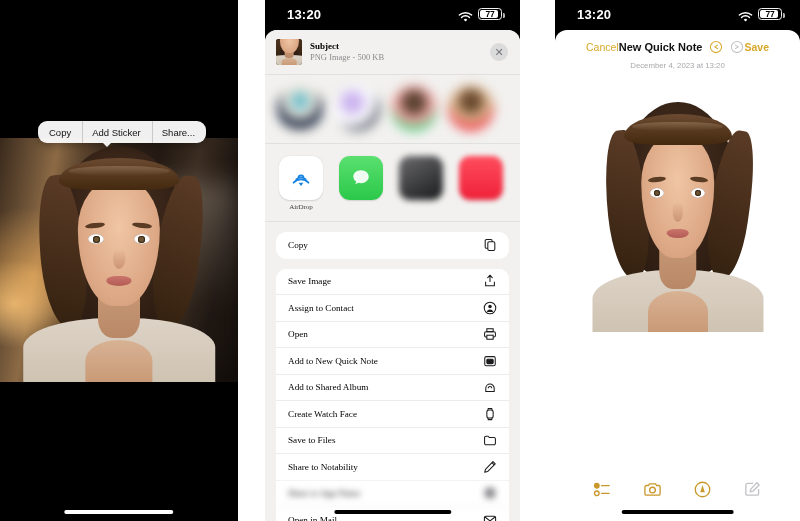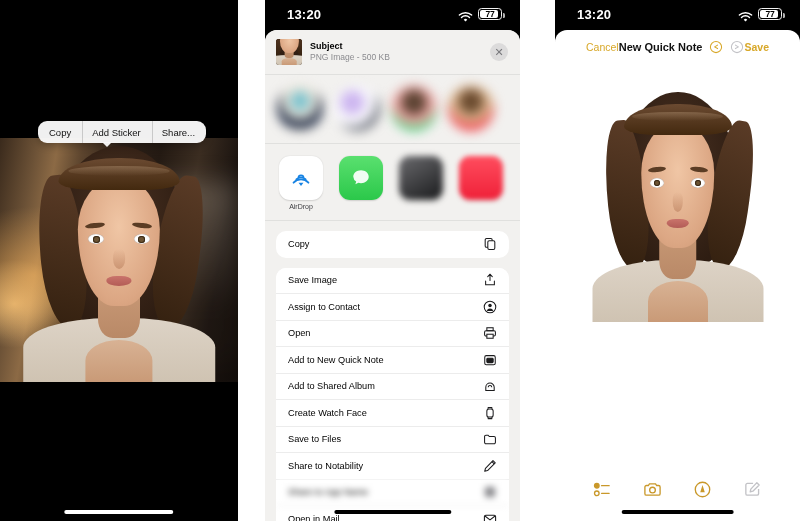--- a/index.html
+++ b/index.html
@@ -172,21 +172,21 @@
   .ctx-item + .ctx-item{ border-left:.6px solid rgba(0,0,0,.16);padding-left:9px; }
   .ctx-arrow{
     position:absolute; top:142px; left:102px; z-index:31;
     width:0;height:0; border-left:5px solid transparent;
     border-right:5px solid transparent; border-top:5px solid rgba(248,248,248,.97);
   }
 
   
   #panel-2 .sheet{
     position:absolute; left:0; right:0; top:30px; bottom:0;
-    background:#f2f1ef; border-radius:12px 12px 0 0; overflow:hidden;
+    background:#f2f1ef; border-radius:12px 12px 0 0; overflow:hidden;font-family:Liberation Serif, serif;
   }
   .sheet-head{
     display:flex; align-items:center; gap:8px;
     padding:9px 12px 9px 11px; background:#f2f1ef;
     border-bottom:.7px solid rgba(0,0,0,.07);
   }
   .sheet-thumb{
     width:26px; height:26px; border-radius:3px; overflow:hidden;
     position:relative; flex:none;
     background:linear-gradient(160deg,#4b3a2a,#20170f);
@@ -536,20 +536,21 @@
           <span class="circ-ico">
             <svg viewBox="0 0 16 16" width="14" height="14" fill="none" stroke="#c2c2c6" stroke-width="1.2">
               <circle cx="8" cy="8" r="6.4"></circle>
                 <path d="M6.2 9.8 9.6 7.9 6.2 5.8" stroke-linecap="round" stroke-linejoin="round"></path>
             </svg>
           </span>
         </div>
         <div class="nb-right">Save</div>
       </div>
 
+      <div class="note-date">December 4, 2023 at 13:20</div>
 
       <div class="note-img">
         <div class="subject" style="width:150px;height:240px;">
           <div class="p-hair-back"></div>
             <div class="p-hair-l"></div>
             <div class="p-hair-r"></div>
           <div class="p-shoulders"></div>
             <div class="p-neck"></div>
             <div class="p-chest"></div>
           <div class="p-face"></div>

